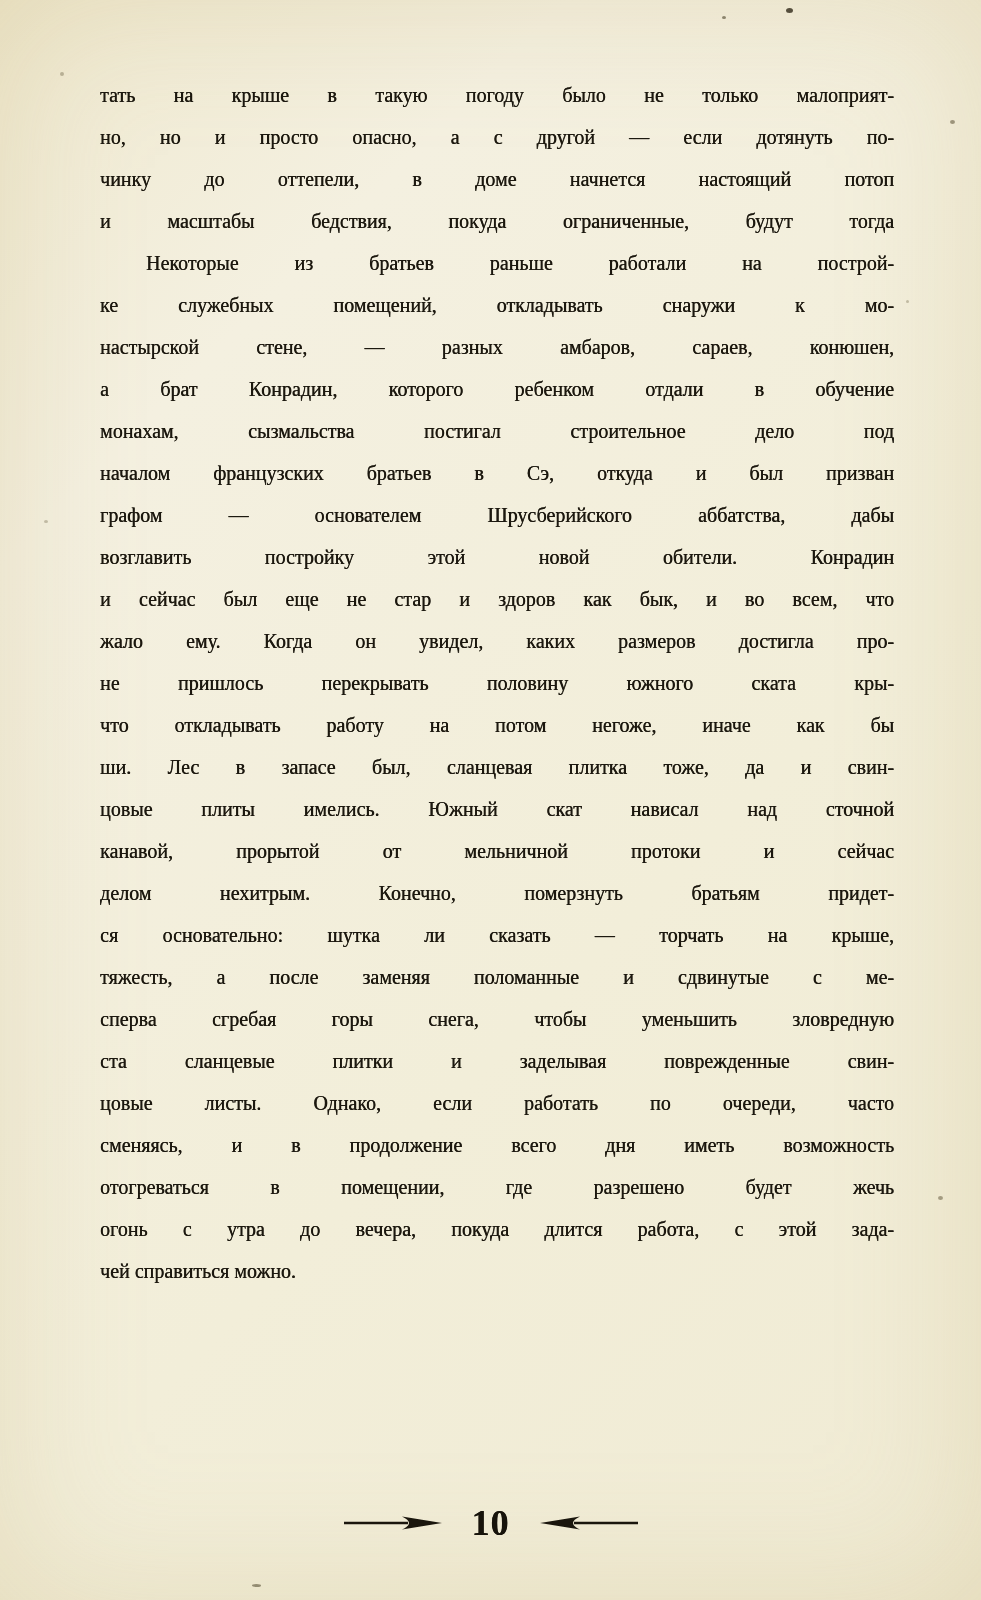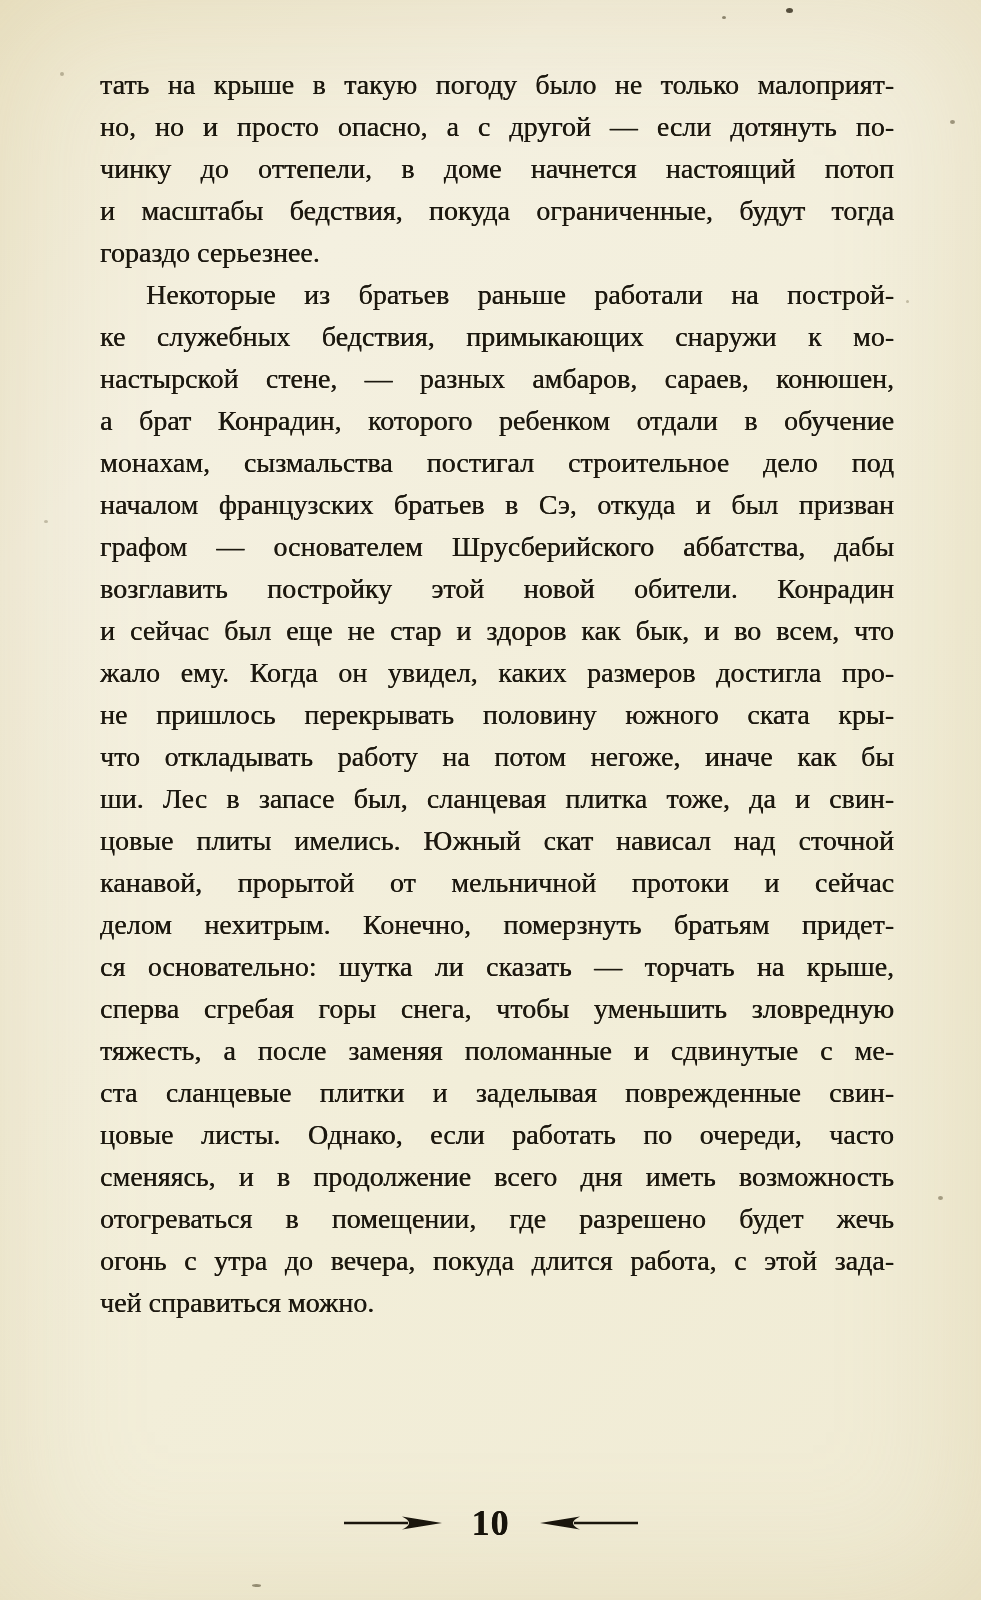--- a/index.html
+++ b/index.html
@@ -16,24 +16,24 @@
   }
   .page {
     position: absolute;
     inset: 0;
     background: linear-gradient(135deg, #efe9d0 0%, #f4f0e0 22%, #f2eed9 60%, #f0ebd4 100%);
     box-shadow: inset 0 0 140px rgba(196, 176, 118, 0.28);
   }
   .text-block {
     position: absolute;
     left: 100px;
-    top: 64px;
+    top: 74px;
     width: 794px;
     color: #1c180f;
-    font-size: 28px;
+    font-size: 20px;
     line-height: 42px;
     text-shadow: 0.35px 0 0 currentColor;
   }
   .para { margin: 0; }
   .line {
     text-align: justify;
     text-align-last: justify;
   }
   .line.last {
     text-align-last: left;
@@ -78,42 +78,41 @@
 <body>
 
 <div class="page">
 
   <div class="text-block" id="textBlock">
       <div class="para">
         <div class="line">тать на крыше в такую погоду было не только малоприят-</div>
         <div class="line">но, но и просто опасно, а с другой — если дотянуть по-</div>
         <div class="line">чинку до оттепели, в доме начнется настоящий потоп</div>
         <div class="line">и масштабы бедствия, покуда ограниченные, будут тогда</div>
-        <div class="line last">гораздо серьезнее.</div>
       </div>
       <div class="para indent">
         <div class="line">Некоторые из братьев раньше работали на построй-</div>
-        <div class="line">ке служебных бедствия, примыкающих снаружи к мо-</div>
+        <div class="line">ке служебных помещений, откладывать снаружи к мо-</div>
         <div class="line">настырской стене, — разных амбаров, сараев, конюшен,</div>
         <div class="line">а брат Конрадин, которого ребенком отдали в обучение</div>
         <div class="line">монахам, сызмальства постигал строительное дело под</div>
         <div class="line">началом французских братьев в Сэ, откуда и был призван</div>
         <div class="line">графом — основателем Шрусберийского аббатства, дабы</div>
         <div class="line">возглавить постройку этой новой обители. Конрадин</div>
         <div class="line">и сейчас был еще не стар и здоров как бык, и во всем, что</div>
         <div class="line">жало ему. Когда он увидел, каких размеров достигла про-</div>
         <div class="line">не пришлось перекрывать половину южного ската кры-</div>
         <div class="line">что откладывать работу на потом негоже, иначе как бы</div>
         <div class="line">ши. Лес в запасе был, сланцевая плитка тоже, да и свин-</div>
         <div class="line">цовые плиты имелись. Южный скат нависал над сточной</div>
         <div class="line">канавой, прорытой от мельничной протоки и сейчас</div>
         <div class="line">делом нехитрым. Конечно, померзнуть братьям придет-</div>
         <div class="line">ся основательно: шутка ли сказать — торчать на крыше,</div>
+        <div class="line">тяжесть, а после заменяя поломанные и сдвинутые с ме-</div>
         <div class="line">сперва сгребая горы снега, чтобы уменьшить зловредную</div>
-        <div class="line">тяжесть, а после заменяя поломанные и сдвинутые с ме-</div>
         <div class="line">ста сланцевые плитки и заделывая поврежденные свин-</div>
         <div class="line">цовые листы. Однако, если работать по очереди, часто</div>
         <div class="line">сменяясь, и в продолжение всего дня иметь возможность</div>
         <div class="line">отогреваться в помещении, где разрешено будет жечь</div>
         <div class="line">огонь с утра до вечера, покуда длится работа, с этой зада-</div>
         <div class="line last">чей справиться можно.</div>
       </div>
     </div>
 
   <div class="footer">

